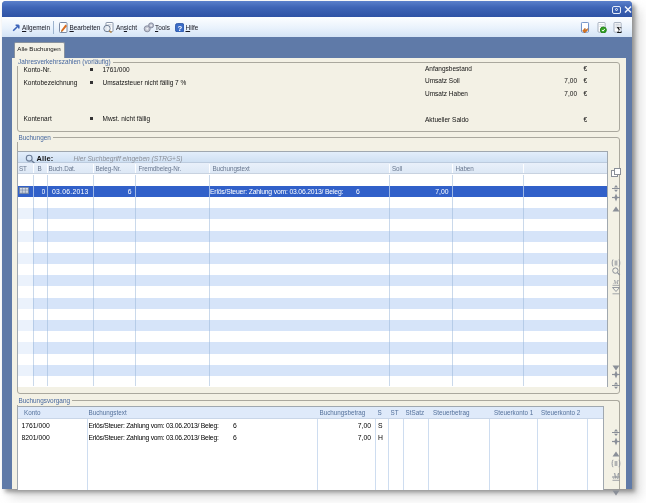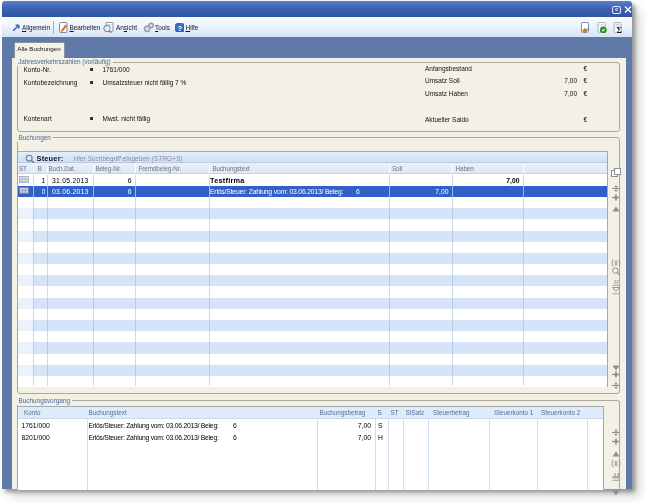--- a/index.html
+++ b/index.html
@@ -121,44 +121,32 @@
     <span class="flabel" style="left:413px;top:57.5px;">Aktueller Saldo</span>
     <span class="fval" style="left:571.5px;top:57.5px;">€</span>
     <div class="grp" style="left:4.5px;top:79px;width:603.5px;height:257px;"></div>
     <span class="glabel" style="left:4.5px;top:75.5px;">Buchungen</span>
     <div id="t1">
         <div id="search">
           <svg style="position:absolute;left:7.5px;top:2px" width="11" height="10" viewBox="0 0 11 10">
             <circle cx="4.2" cy="4.2" r="2.9" fill="none" stroke="#6b7c96" stroke-width="1.1"></circle>
             <path d="M6.4 6.4 L9.6 9.2" stroke="#6b7c96" stroke-width="1.3"></path>
           </svg>
-          <span style="position:absolute;left:19px;top:1.5px;font-size:7.4px;font-weight:bold;color:#111;letter-spacing:.2px">Steuer:</span>
+          <span style="position:absolute;left:19px;top:1.5px;font-size:7.4px;font-weight:bold;color:#111;letter-spacing:.2px">Alle:</span>
           <span style="position:absolute;left:56px;top:3px;font-size:6.6px;font-style:italic;color:#8a8f99">Hier Suchbegriff eingeben (STRG+S)</span>
         </div>
         <div id="h1">
           <span class="hc" style="left:1.5px;width:13px">ST</span>
           <span class="hc" style="left:20px;width:12px">B</span>
           <span class="hc" style="left:31px;width:44.5px">Buch.Dat.</span>
           <span class="hc" style="left:78px;width:40px">Beleg-Nr.</span>
           <span class="hc" style="left:121px;width:72px">Fremdbeleg-Nr.</span>
           <span class="hc" style="left:195px;width:178px">Buchungstext</span>
           <span class="hc" style="left:374.5px;width:61px">Soll</span>
           <span class="hc" style="left:438px;width:69px">Haben</span>
-        </div>
-        <div style="position:absolute;left:0;top:22.8px;width:589px;height:11.17px;background:#ffffff">
-          <svg style="position:absolute;left:1.5px;top:1.2px" width="10" height="7" viewBox="0 0 10 7">
-            <rect x="0.4" y="0.4" width="9.2" height="6.2" fill="#f2f4f8" stroke="#97a6be" stroke-width=".8"></rect>
-            <path d="M0.4 2.2 L9.6 2.2 M0.4 3.7 L9.6 3.7 M0.4 5.2 L9.6 5.2" stroke="#97a6be" stroke-width=".6"></path>
-            <path d="M3.4 0.4 L3.4 6.6 M6.4 0.4 L6.4 6.6" stroke="#97a6be" stroke-width=".5"></path>
-          </svg>
-          <span class="r1c" style="left:24px">1</span>
-          <span class="r1c" style="left:34.5px;letter-spacing:.25px">31.05.2013</span>
-          <span class="r1c" style="left:75.5px;width:38.5px;text-align:right">6</span>
-          <span class="r1c" style="left:192.5px;font-weight:bold;font-size:7.3px;letter-spacing:.25px">Testfirma</span>
-          <span class="r1c" style="left:434.5px;width:67.5px;text-align:right;font-weight:bold;">7,00</span>
         </div>
         <div style="position:absolute;left:0;top:33.97px;width:589px;height:11.17px;background:#3160c9">
           <svg style="position:absolute;left:1.5px;top:1.2px" width="10" height="7" viewBox="0 0 10 7">
             <rect x="0.4" y="0.4" width="9.2" height="6.2" fill="#f2f4f8" stroke="#6d7f9d" stroke-width=".8"></rect>
             <path d="M0.4 2.2 L9.6 2.2 M0.4 3.7 L9.6 3.7 M0.4 5.2 L9.6 5.2" stroke="#6d7f9d" stroke-width=".6"></path>
             <path d="M3.4 0.4 L3.4 6.6 M6.4 0.4 L6.4 6.6" stroke="#6d7f9d" stroke-width=".5"></path>
           </svg>
           <span class="r1c" style="color:#fff;left:24px">0</span>
           <span class="r1c" style="color:#fff;left:34.5px;letter-spacing:.25px">03.06.2013</span>
           <span class="r1c" style="color:#fff;left:75.5px;width:38.5px;text-align:right">6</span>

